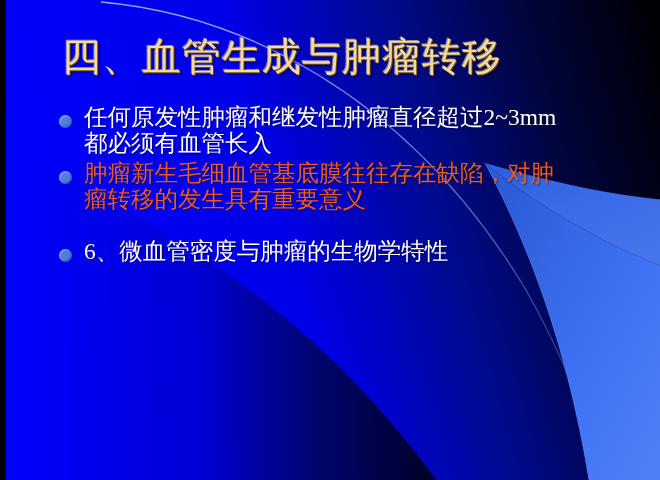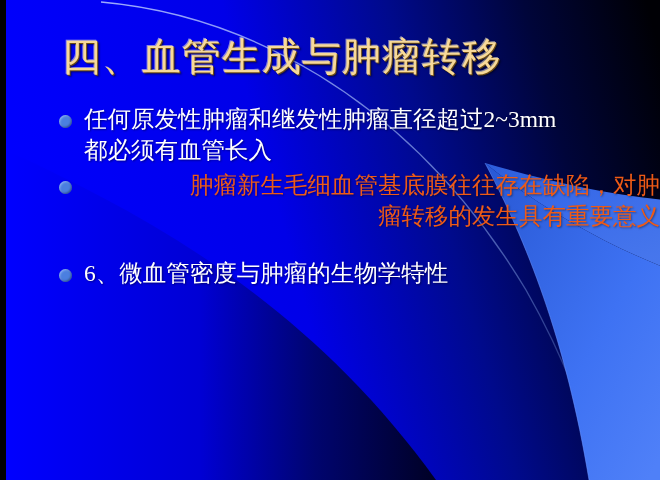--- a/index.html
+++ b/index.html
@@ -62,26 +62,26 @@
     width: 13px;
     height: 13px;
     border-radius: 50%;
     background: #4b7fe0;
     box-shadow: inset -1px -1px 2px rgba(0,0,0,0.35),
                 inset 1px 1px 2px rgba(190,215,255,0.55);
   }
   .bullet-text {
     display: block;
     font-size: 23.5px;
-    line-height: 31px;
+    line-height: 26px;
     white-space: pre-wrap;
   }
 
   .c-white  { color: #ffffff; text-shadow: 1px 1px 2px rgba(0,0,0,0.45); }
-  .c-orange { color: #ee5a16; text-shadow: 1px 1px 2px rgba(0,0,0,0.40); text-align: right; }
+  .c-orange { color: #ee5a16; text-shadow: 1px 1px 2px rgba(0,0,0,0.40); }
   .c-gold   { color: #f2901f; text-shadow: 1px 1px 2px rgba(0,0,0,0.40); }
 
   .gap { height: 26px; }
   .gap-sm { height: 4px; }
 </style>
 </head>
 <body>
 
 <div id="slide">
 

